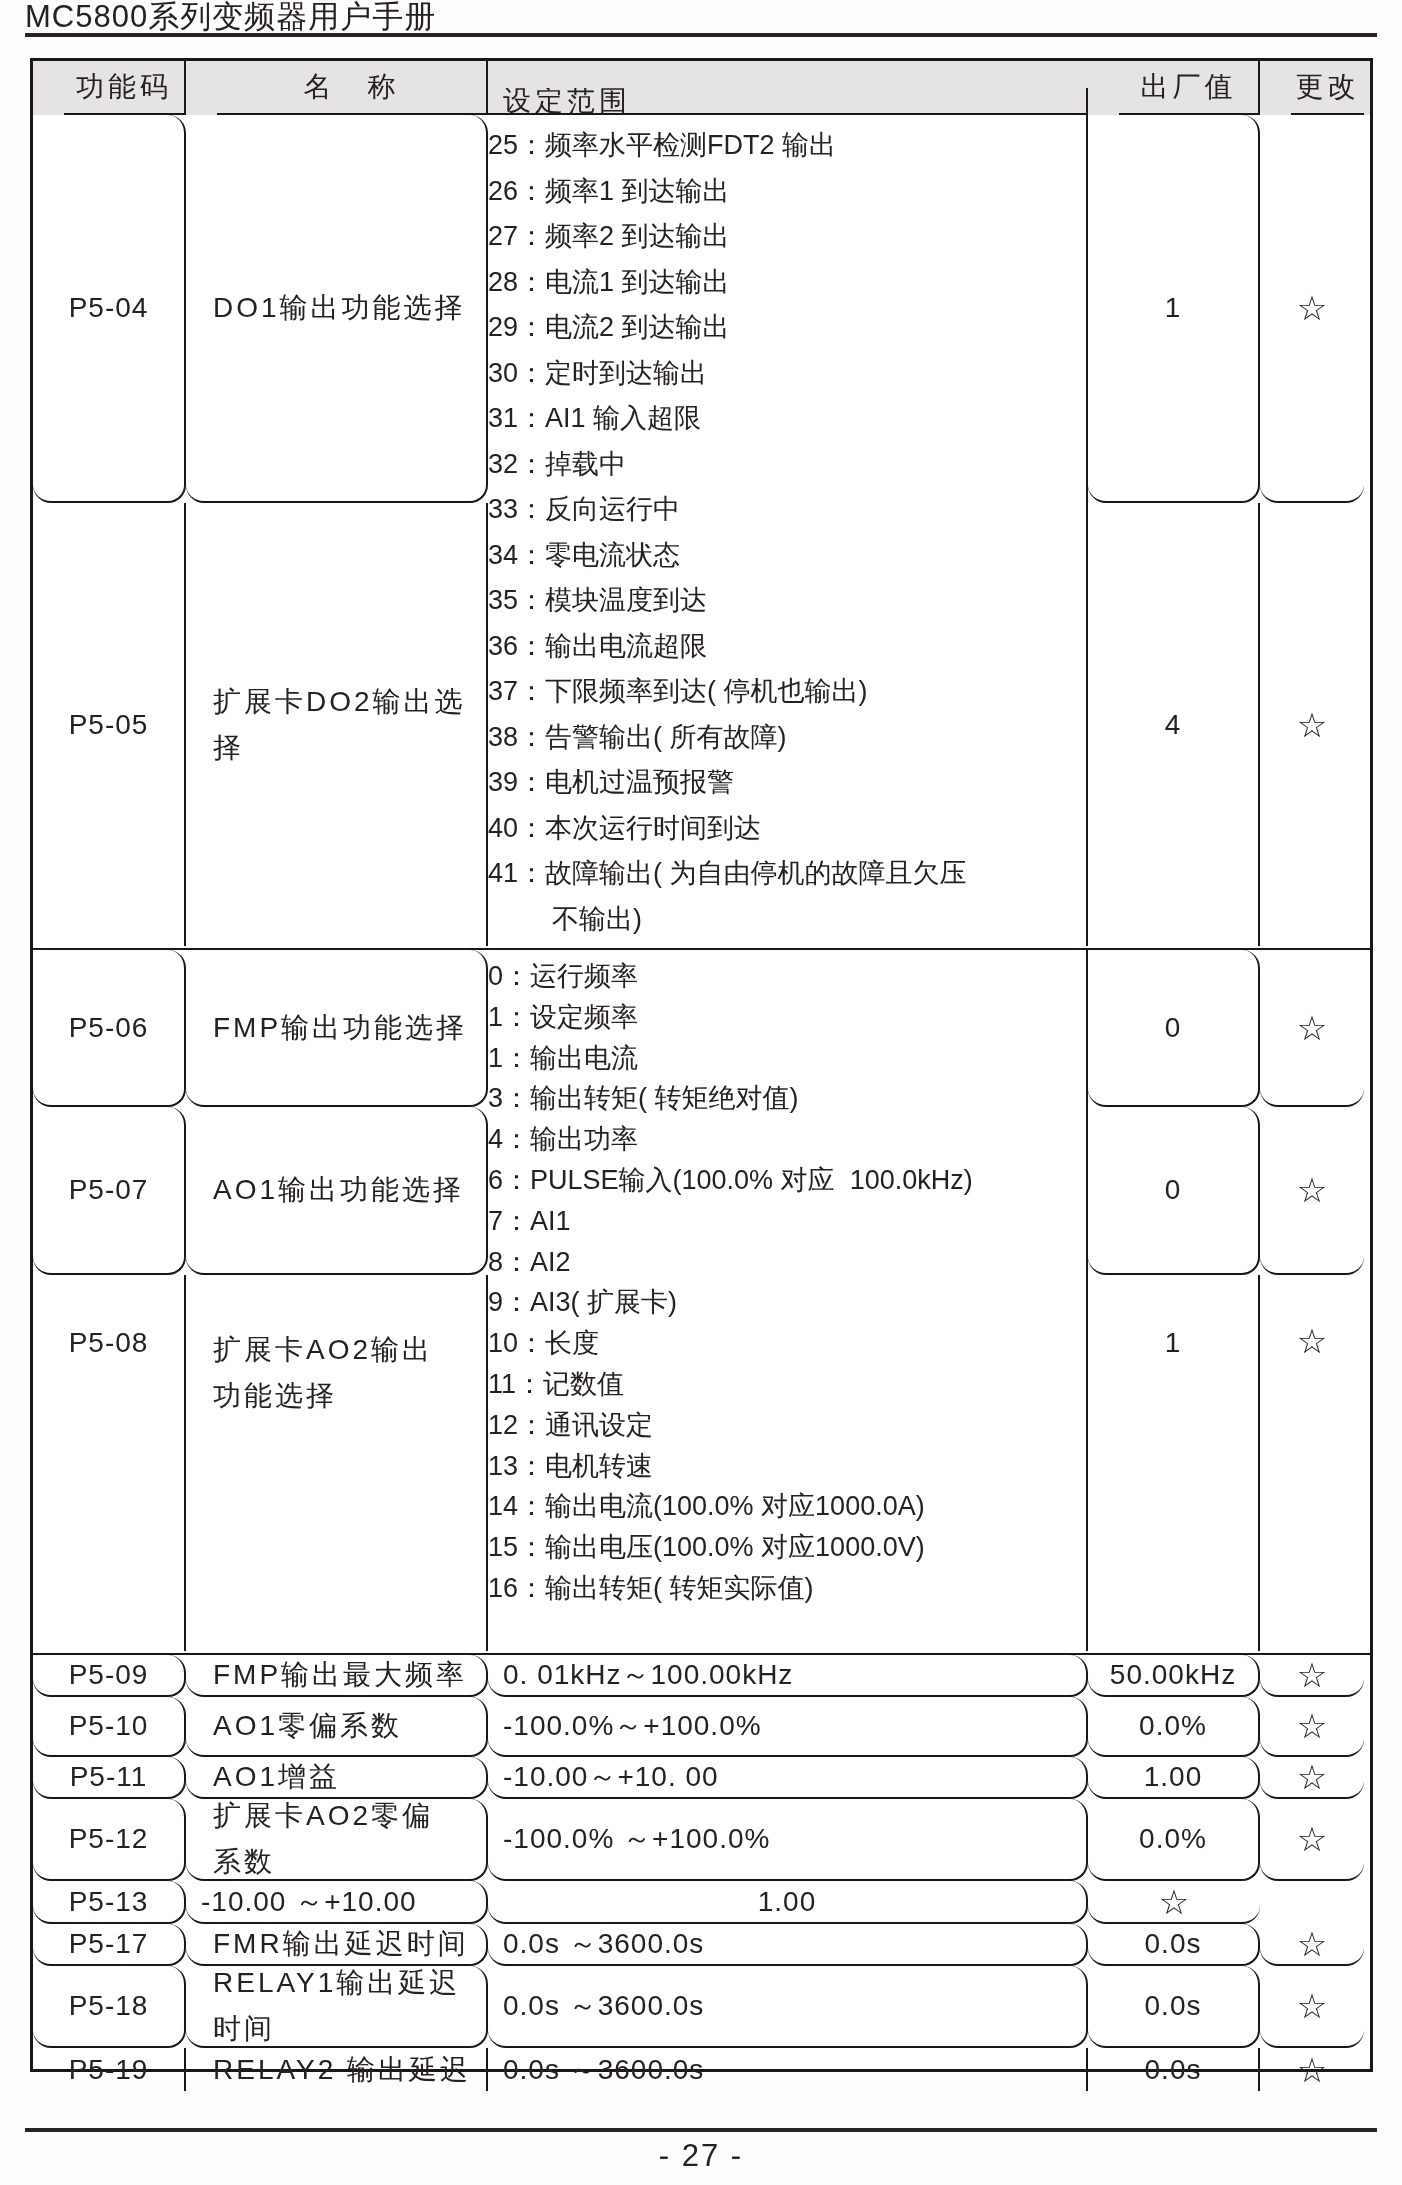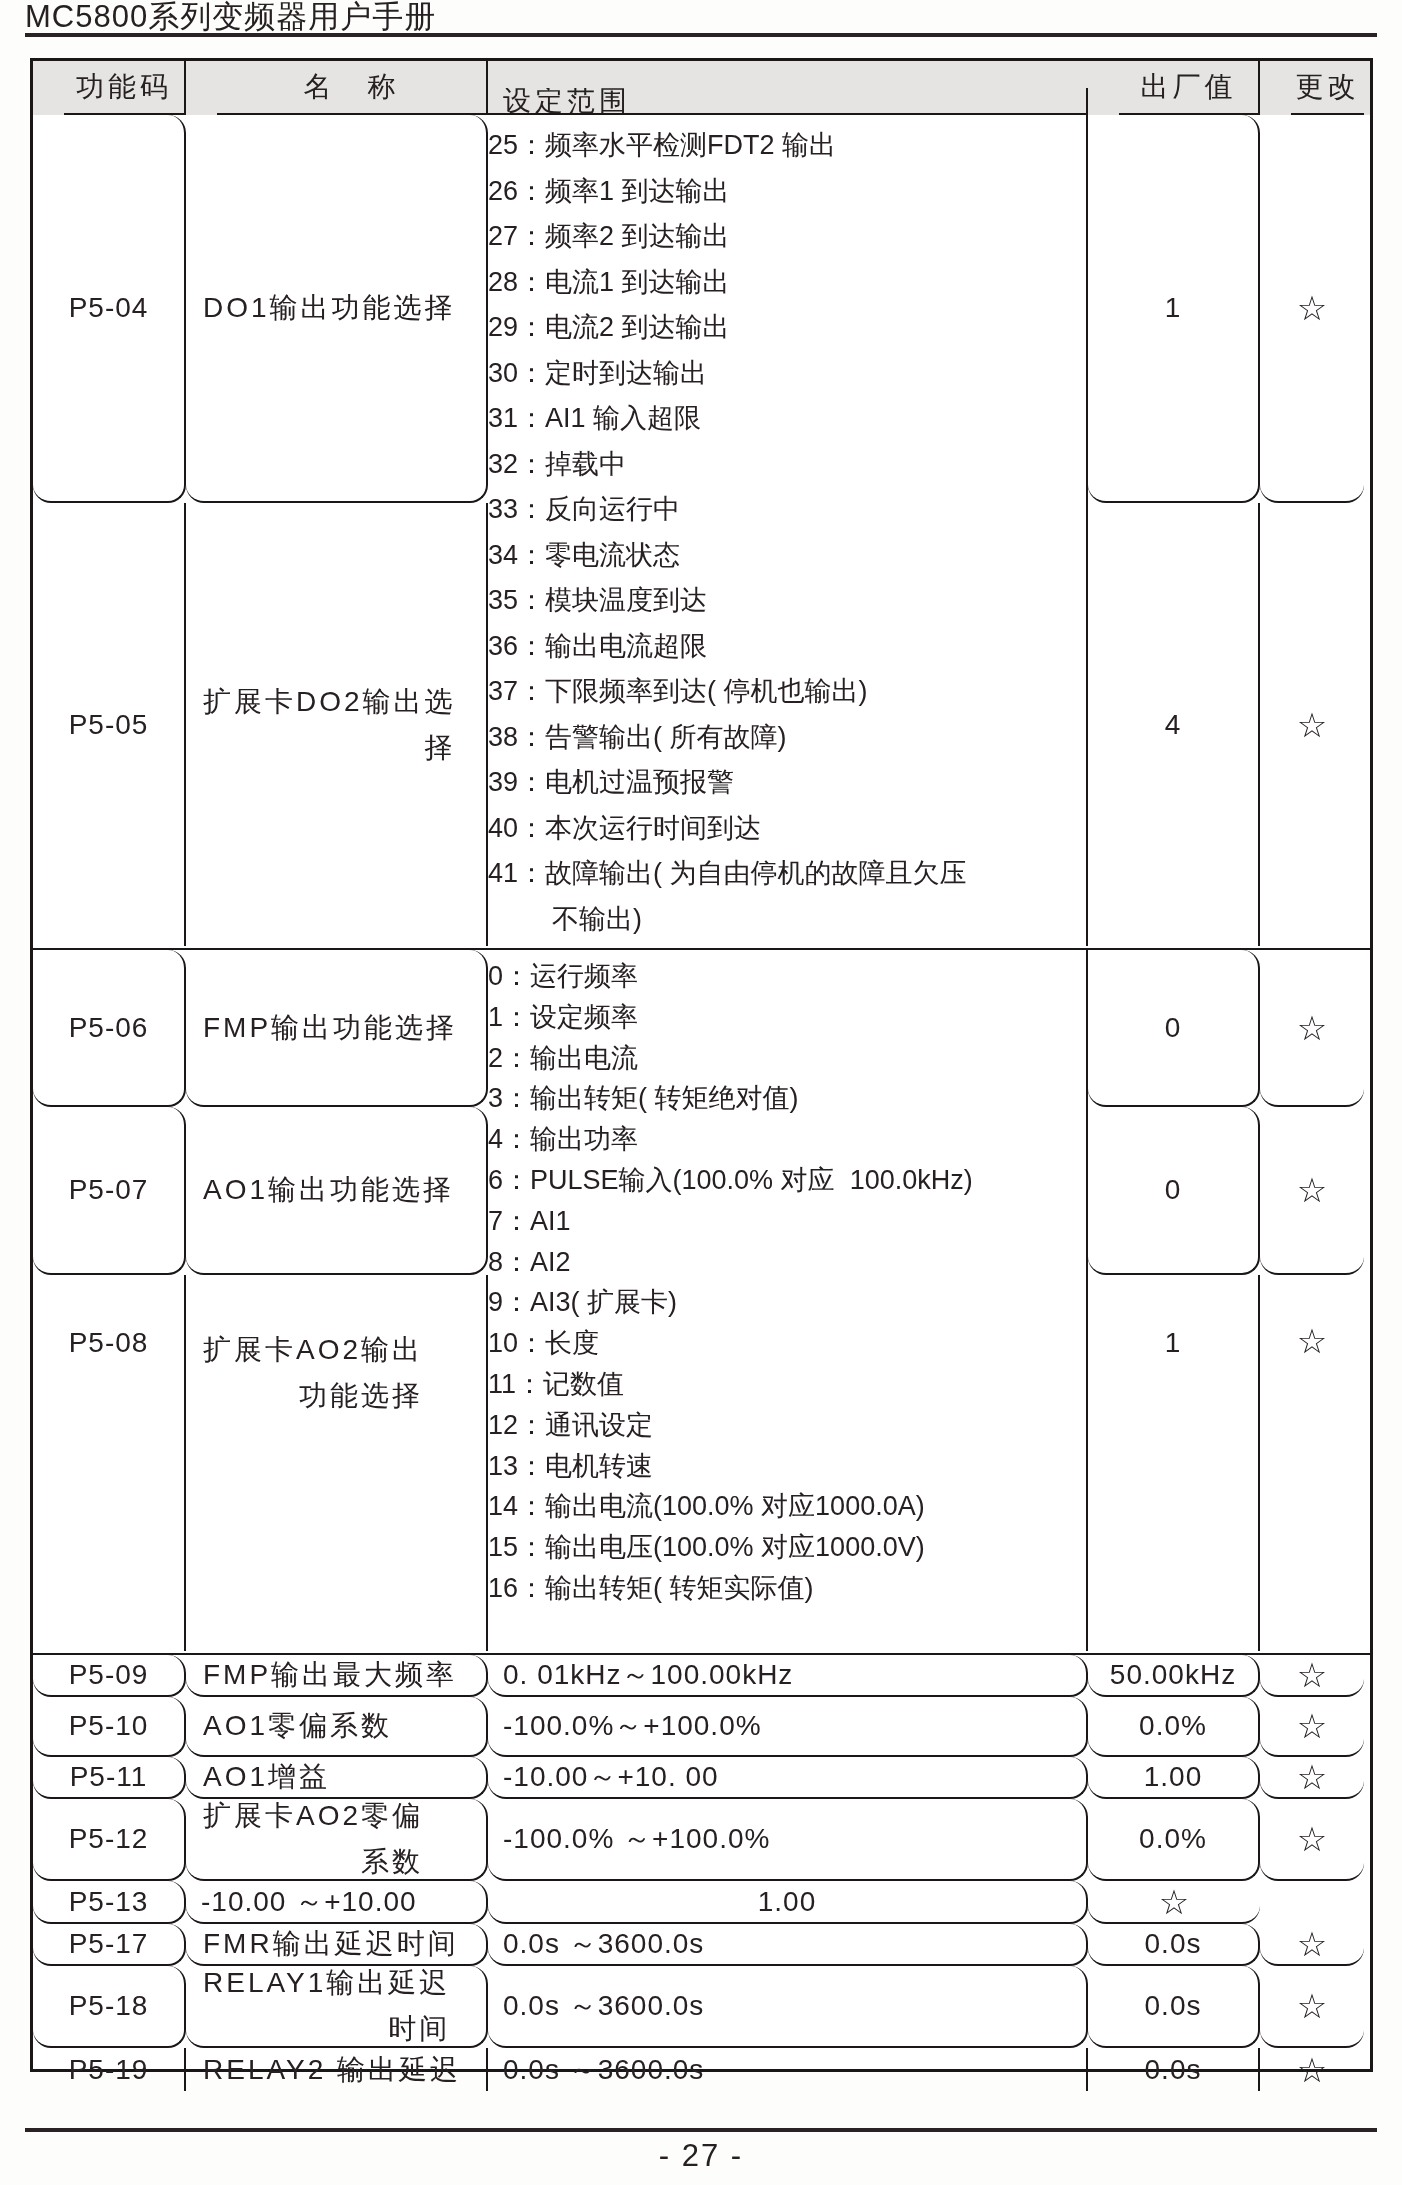--- a/index.html
+++ b/index.html
@@ -38,22 +38,22 @@
     box-sizing:border-box;
     display:flex;align-items:center;
     border-right:2px solid var(--line);
     font-size:28px;
     overflow:hidden;
   }
   .cell.last{border-right:none;}
   .hb{border-bottom:2px solid var(--line);border-radius:18px;}
   .center{justify-content:center;margin-left:31px;}
   .name{
-    justify-content:flex-start;padding-left:17px;
-    letter-spacing:3px;white-space:pre-line;line-height:46px;text-align:right;
+    justify-content:flex-start;padding-left:27px;
+    letter-spacing:3px;white-space:pre-line;line-height:46px;
   }
   .code{justify-content:center;letter-spacing:1px;}
   .val{justify-content:center;letter-spacing:1px;}
   .star{justify-content:center;font-size:34px;}
   .rangecell{
     display:block;padding-left:0;padding-top:8px;
     font-size:27px;
   }
   .rangecell .ritem{line-height:45.5px;white-space:pre;}
   .rangecell.tight{padding-top:6px;}
@@ -140,21 +140,21 @@
           <span>☆</span>
         </div>
     </div>
 
     <div class="grid5 secC" style="border-bottom:2px solid var(--line);">
       <div class="cell code g11 hb">P5-06</div>
       <div class="cell name g12 hb">FMP输出功能选择</div>
       <div class="cell rangecell tight span3">
         <div class="ritem">0：运行频率</div>
         <div class="ritem">1：设定频率</div>
-        <div class="ritem">2：输出电流</div>
+        <div class="ritem">1：输出电流</div>
         <div class="ritem">3：输出转矩( 转矩绝对值)</div>
         <div class="ritem">4：输出功率</div>
         <div class="ritem">6：PULSE输入(100.0% 对应  100.0kHz)</div>
         <div class="ritem">7：AI1</div>
         <div class="ritem">8：AI2</div>
         <div class="ritem">9：AI3( 扩展卡)</div>
         <div class="ritem">10：长度</div>
         <div class="ritem">11：记数值</div>
         <div class="ritem">12：通讯设定</div>
         <div class="ritem">13：电机转速</div>

